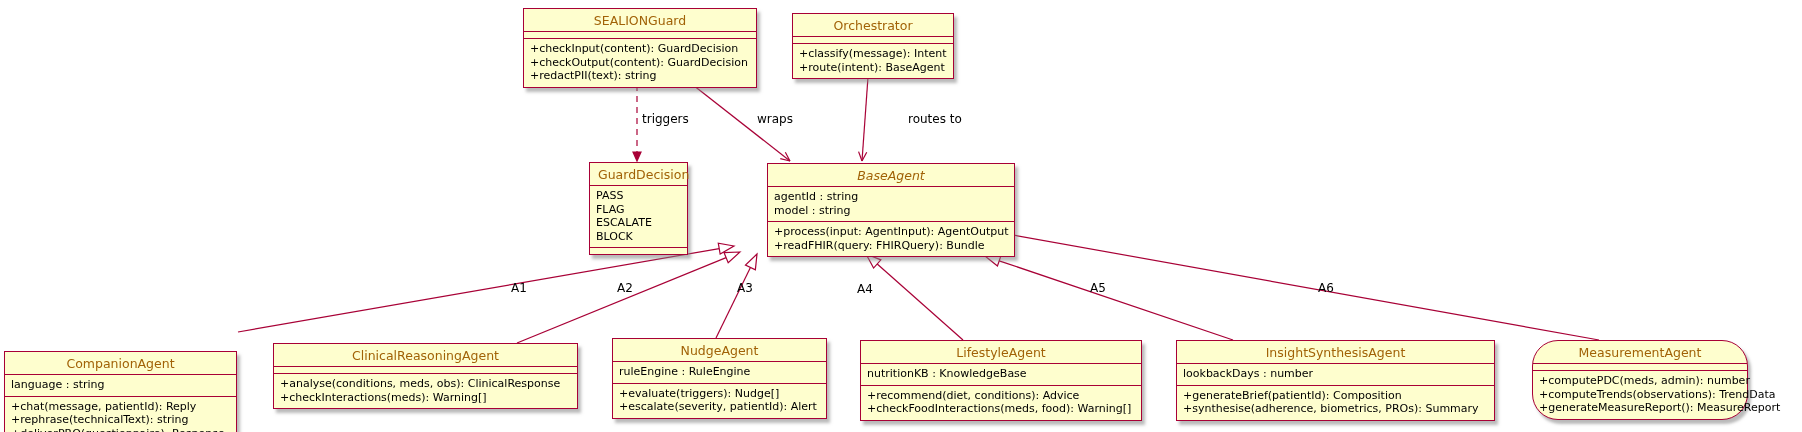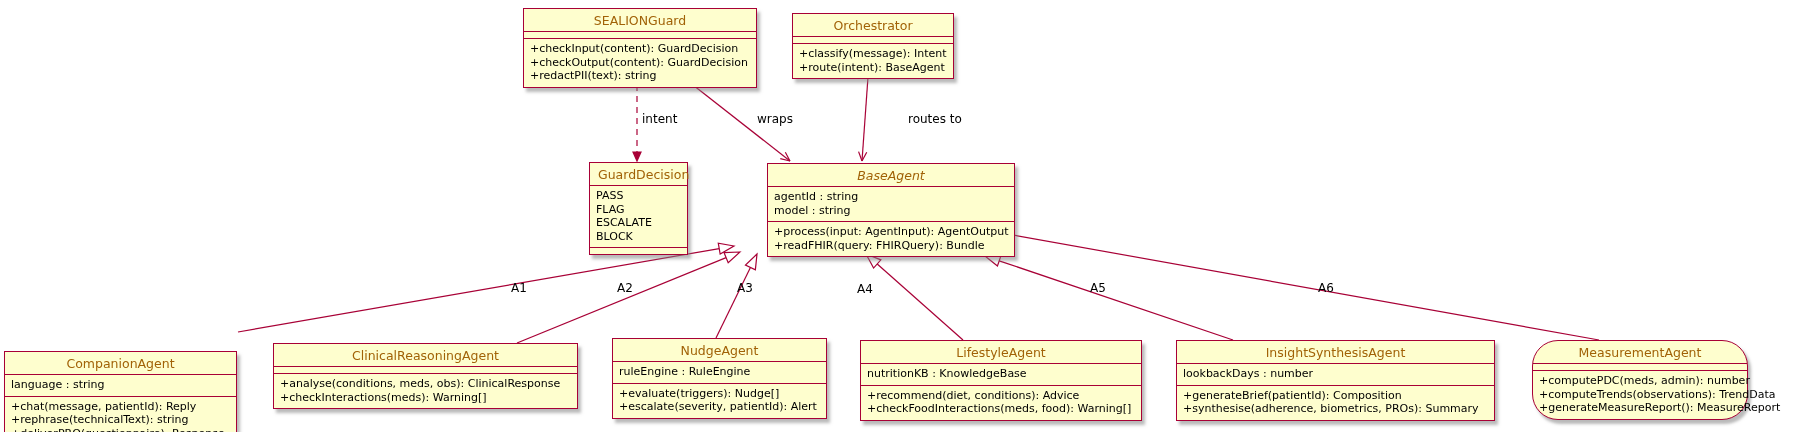--- a/index.html
+++ b/index.html
@@ -194,21 +194,21 @@
   <div class="uml-class" style="left:1532px;top:340px;width:216px;border-radius:26px;">
     <div class="c-title">MeasurementAgent</div>
     <div class="c-sec c-empty"></div>
     <div class="c-sec">
       <div class="m">+computePDC(meds, admin): number</div>
       <div class="m">+computeTrends(observations): TrendData</div>
       <div class="m">+generateMeasureReport(): MeasureReport</div>
     </div>
   </div>
 
-  <div class="edge-label" style="left:642px;top:112px;">intent</div>
+  <div class="edge-label" style="left:642px;top:112px;">triggers</div>
   <div class="edge-label" style="left:757px;top:112px;">wraps</div>
   <div class="edge-label" style="left:868px;top:112px;margin-left:40px;">routes to</div>
   <div class="edge-label" style="left:511px;top:281px;">A1</div>
   <div class="edge-label" style="left:617px;top:281px;">A2</div>
   <div class="edge-label" style="left:737px;top:281px;">A3</div>
   <div class="edge-label" style="left:857px;top:282px;">A4</div>
   <div class="edge-label" style="left:1090px;top:281px;">A5</div>
   <div class="edge-label" style="left:1318px;top:281px;">A6</div>
 
 </div>

